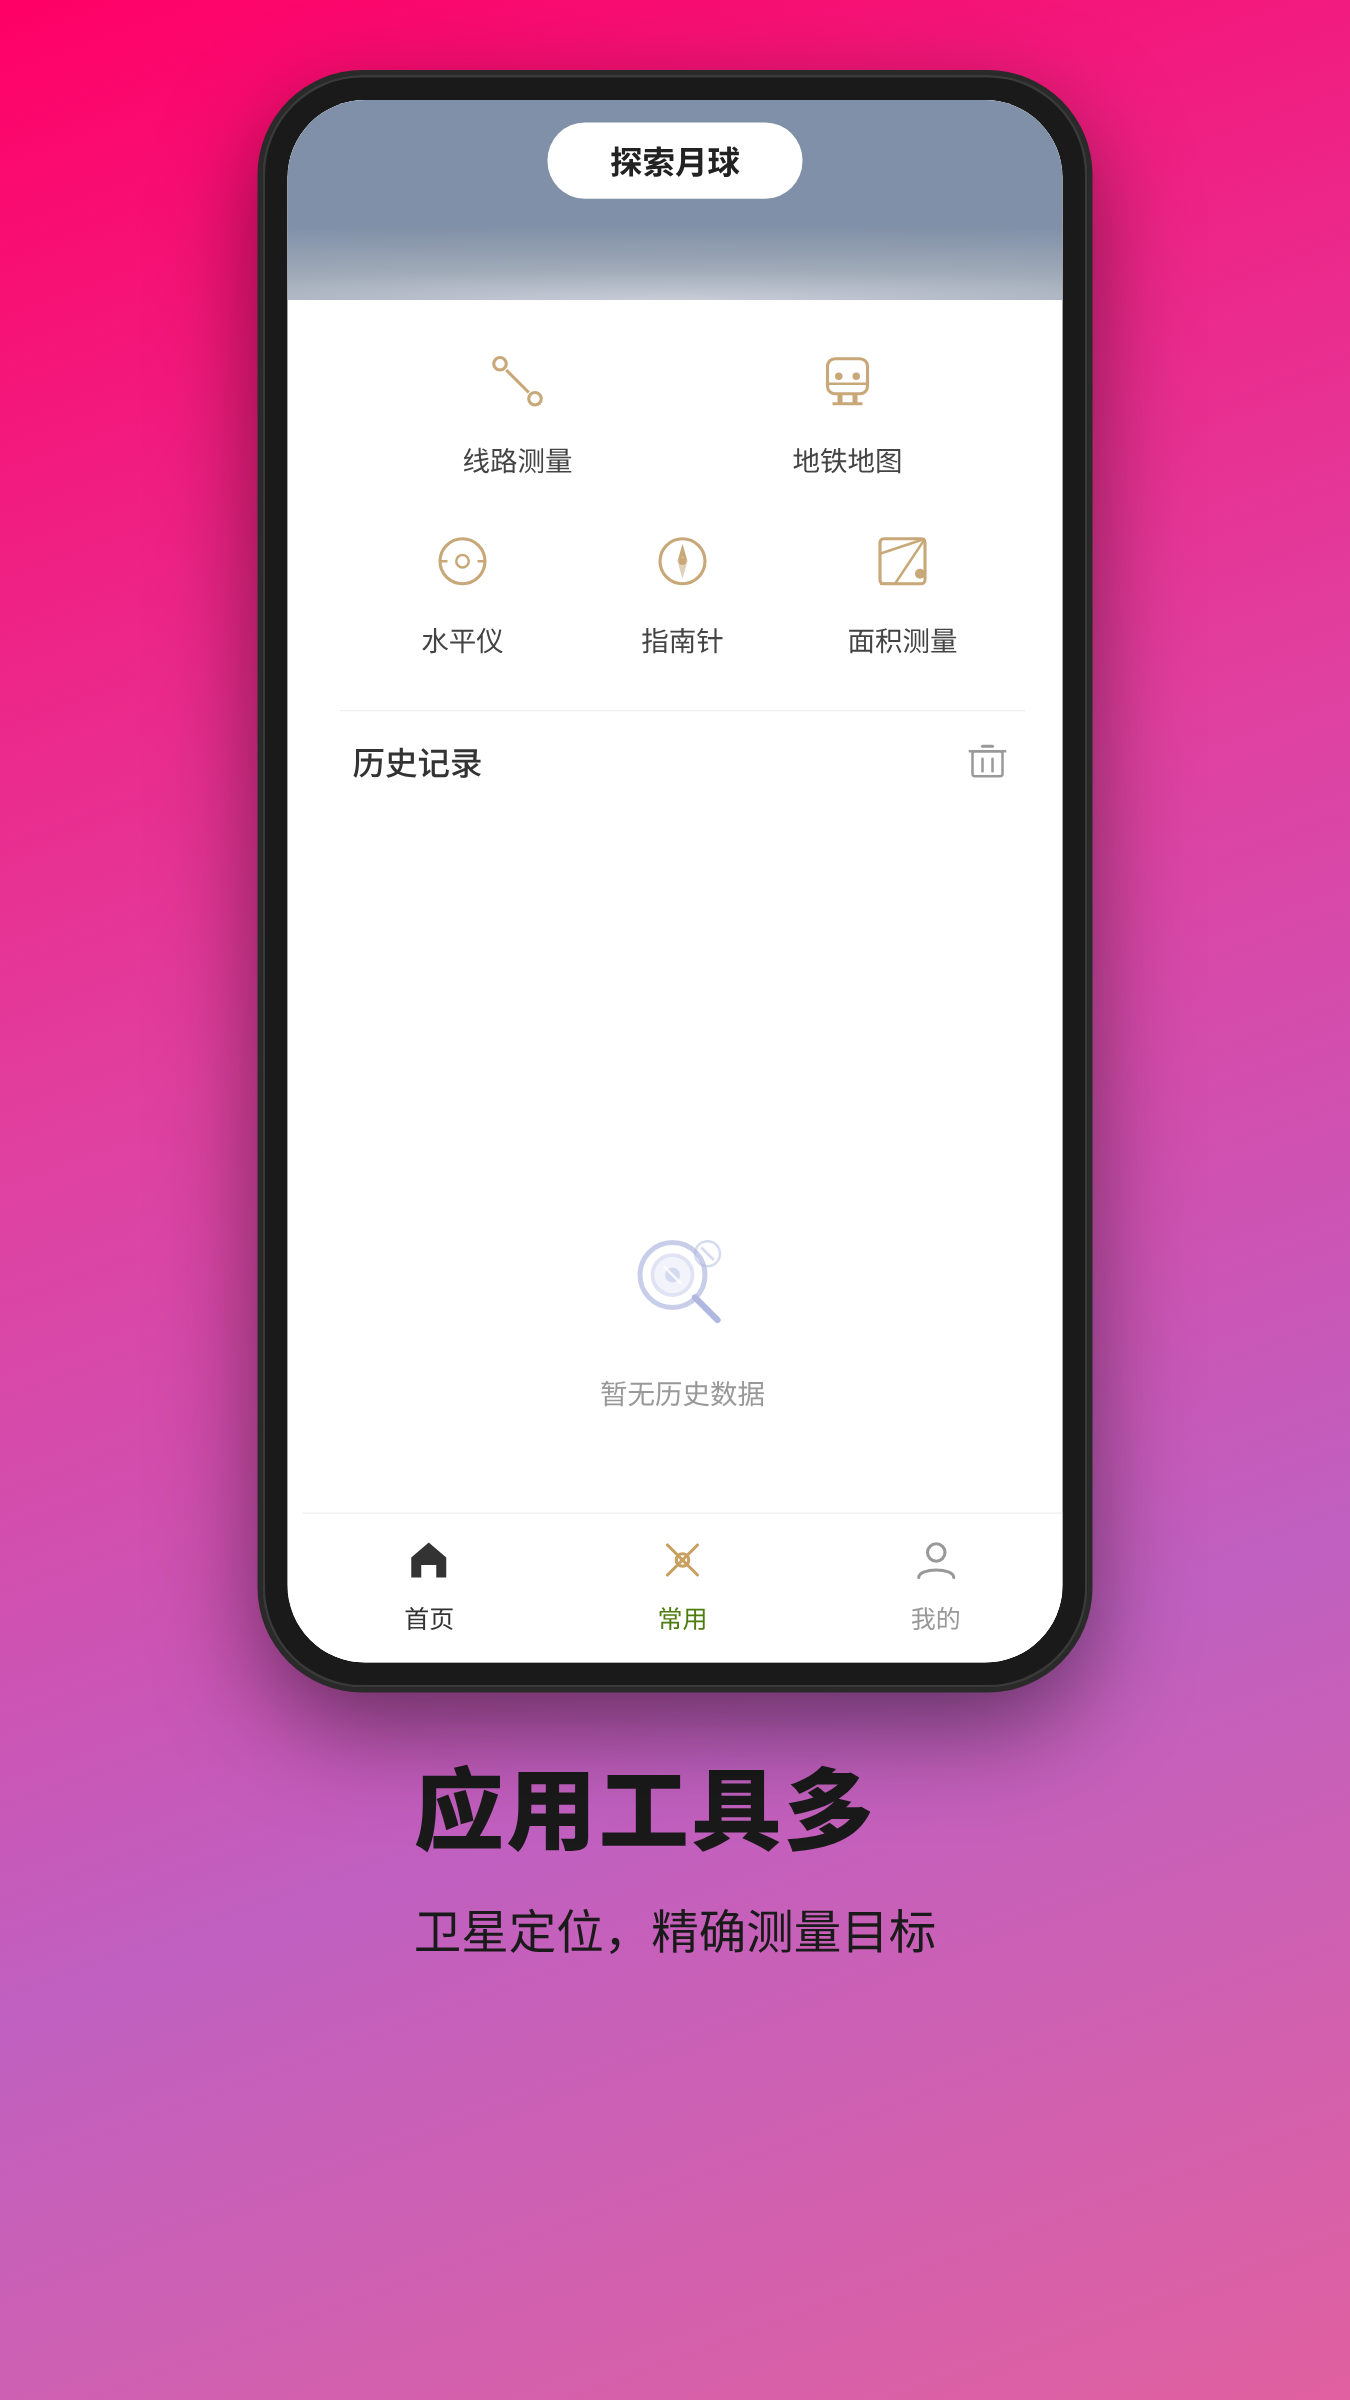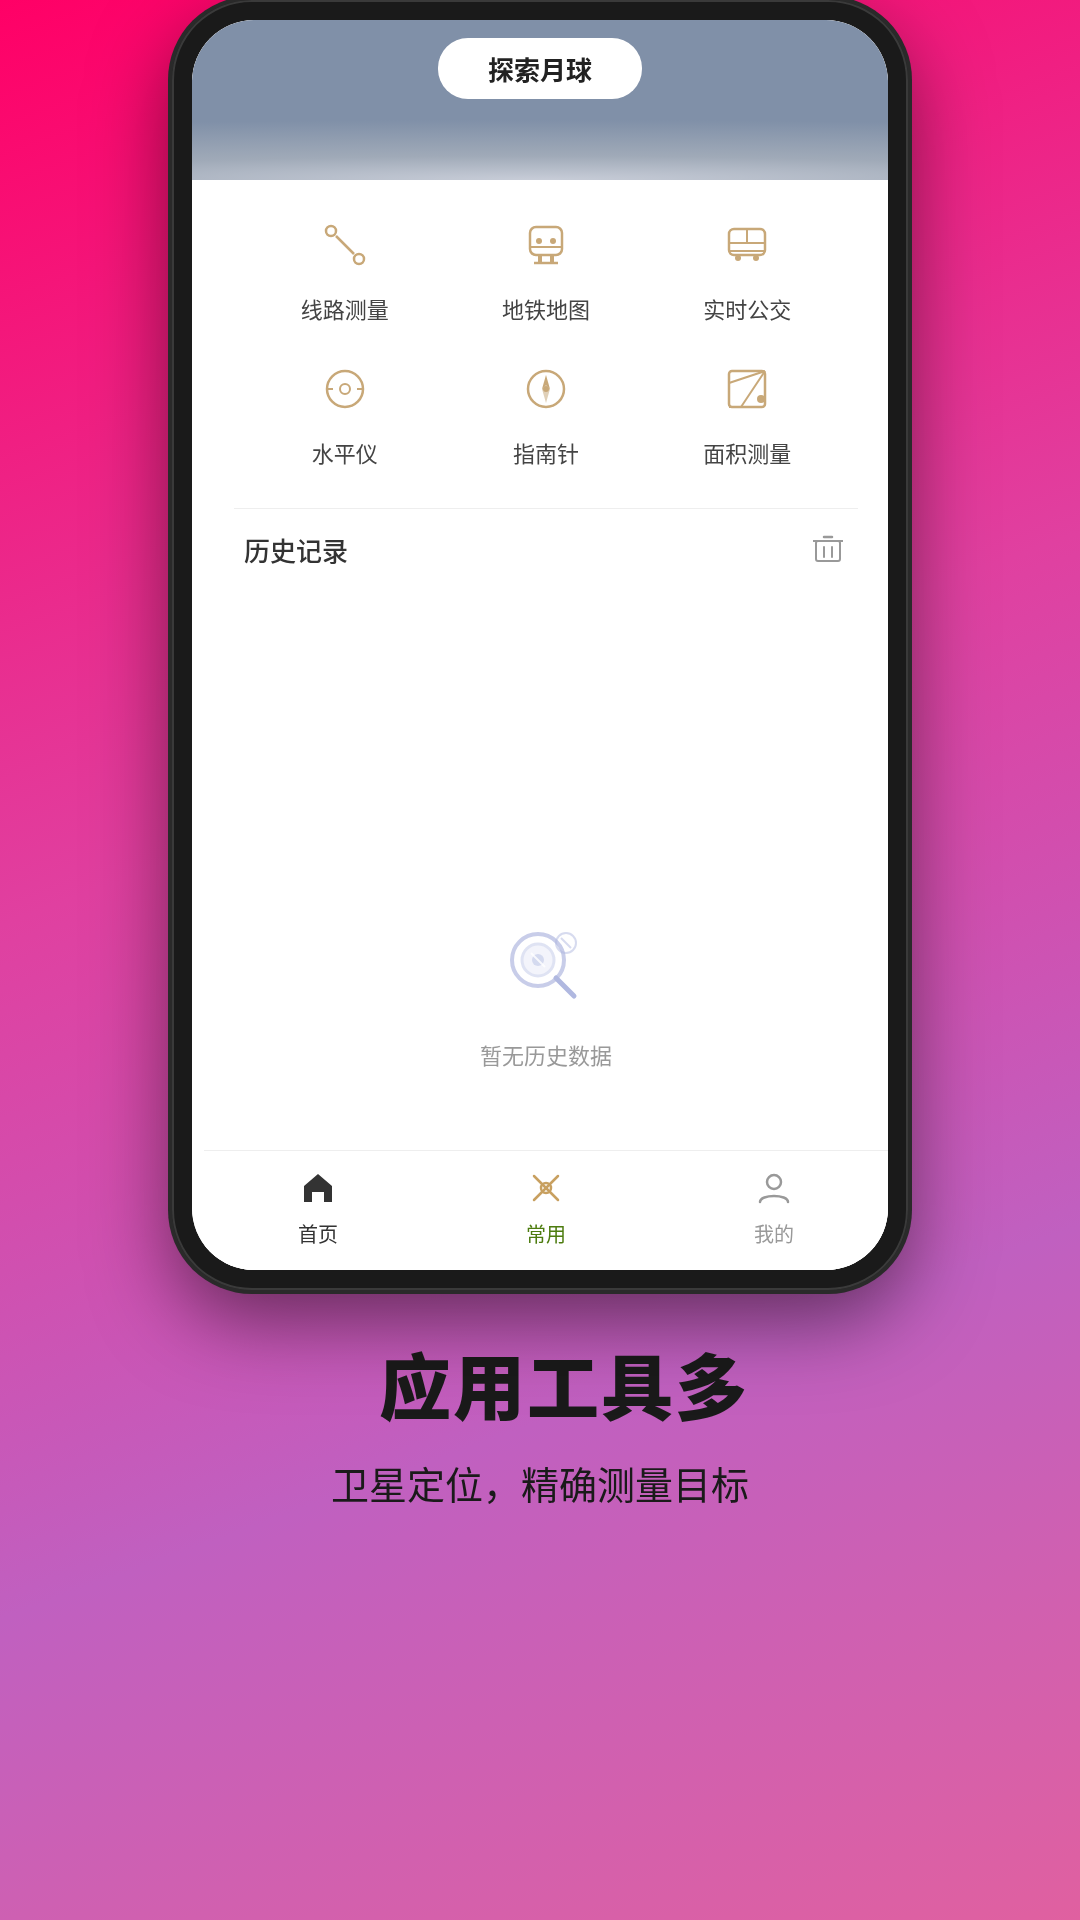--- a/index.html
+++ b/index.html
@@ -12,24 +12,25 @@
       display: flex;
       flex-direction: column;
       align-items: center;
       justify-content: flex-start;
       font-family: -apple-system, 'PingFang SC', 'Noto Sans CJK SC', sans-serif;
       overflow: hidden;
     }
 
     
     .phone-frame {
-      width: 736px;
+      width: 660px;
       height: 1290px;
       background: #1a1a1a;
       border-radius: 80px;
+      margin-top: 60px;
       position: relative;
       box-shadow:
         0 0 0 4px #2a2a2a,
         0 30px 80px rgba(0,0,0,0.5),
         inset 0 0 0 2px #3a3a3a;
       overflow: hidden;
     }
 
     
     .phone-frame::before {
@@ -247,21 +248,21 @@
     }
 
     .nav-item.active .nav-label { color: #333; }
     .nav-item.active .nav-icon svg { fill: #333; }
     .nav-item:not(.active) .nav-label { color: #999; }
 
     .nav-item.highlight .nav-label { color: #4d7c0f; }
 
     
     .bottom-text-area {
-      text-align: right;
+      text-align: left;
       padding: 40px 60px 30px;
     }
 
     .main-slogan {
       font-size: 72px;
       font-weight: 900;
       color: #1a1a1a;
       margin-bottom: 20px;
       letter-spacing: 2px;
     }
@@ -308,33 +309,20 @@
                 <rect x="18" y="36" width="4" height="8" fill="#c8a878"></rect>
                 <rect x="30" y="36" width="4" height="8" fill="#c8a878"></rect>
                 <line x1="14" y1="44" x2="38" y2="44" stroke="#c8a878" stroke-width="2.5"></line>
                 <circle cx="19" cy="22" r="3" fill="#c8a878"></circle>
                 <circle cx="33" cy="22" r="3" fill="#c8a878"></circle>
                 <line x1="10" y1="28" x2="42" y2="28" stroke="#c8a878" stroke-width="2"></line>
               </svg>
             </div>
             <span class="tool-label">地铁地图</span>
           </div>
-          <div class="tool-item">
-            <div class="tool-icon">
-              <svg viewBox="0 0 52 52" fill="none" xmlns="http://www.w3.org/2000/svg">
-                <rect x="8" y="10" width="36" height="26" rx="5" stroke="#c8a878" stroke-width="2.5" fill="none"></rect>
-                <line x1="8" y1="24" x2="44" y2="24" stroke="#c8a878" stroke-width="2"></line>
-                <line x1="26" y1="10" x2="26" y2="24" stroke="#c8a878" stroke-width="2"></line>
-                <rect x="14" y="36" width="6" height="6" rx="3" fill="#c8a878"></rect>
-                <rect x="32" y="36" width="6" height="6" rx="3" fill="#c8a878"></rect>
-                <line x1="8" y1="32" x2="44" y2="32" stroke="#c8a878" stroke-width="2"></line>
-              </svg>
-            </div>
-            <span class="tool-label">实时公交</span>
-          </div>
         </div>
 
         <div class="tool-row">
           <div class="tool-item">
             <div class="tool-icon">
               <svg viewBox="0 0 52 52" fill="none" xmlns="http://www.w3.org/2000/svg">
                 <circle cx="26" cy="26" r="18" stroke="#c8a878" stroke-width="2.5" fill="none"></circle>
                 <circle cx="26" cy="26" r="5" stroke="#c8a878" stroke-width="2" fill="none"></circle>
                 <line x1="8" y1="26" x2="14" y2="26" stroke="#c8a878" stroke-width="2"></line>
                 <line x1="38" y1="26" x2="44" y2="26" stroke="#c8a878" stroke-width="2"></line>

